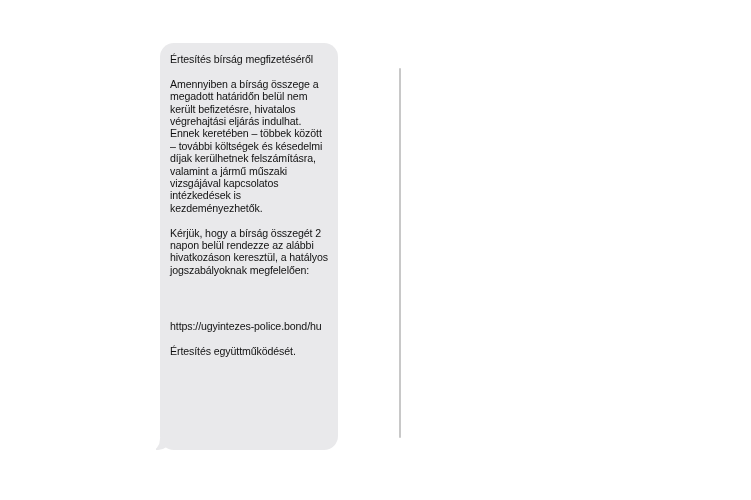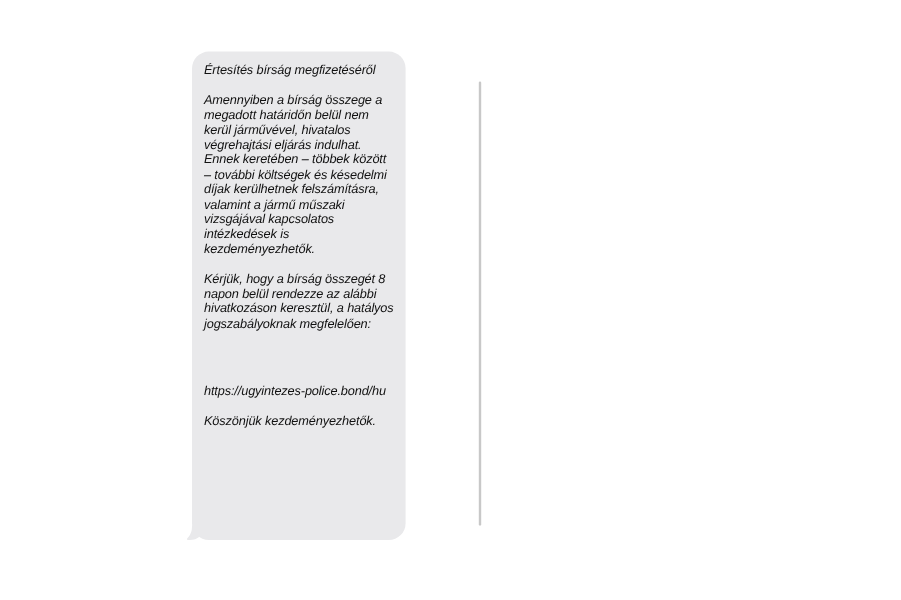--- a/index.html
+++ b/index.html
@@ -24,21 +24,20 @@
       width: 178px;
       height: 407px;
       background: #e9e9eb;
       border-radius: 14px;
       box-sizing: border-box;
       padding: 10px 8px 8px 10px;
       color: #111111;
       font-size: 10.6px;
       line-height: 12.4px;
       letter-spacing: -0.1px;
-      font-style: italic;
     }
     .bubble .tail {
       position: absolute;
       left: -4px;
       bottom: 0;
       width: 14px;
       height: 12px;
       background: #e9e9eb;
       border-bottom-right-radius: 12px 10px;
     }
@@ -68,32 +67,32 @@
     }
   </style>
 </head>
 <body>
 
 <div class="screen">
   <div class="bubble">
     <p class="para">Értesítés bírság megfizetéséről</p>
     <p class="para">Amennyiben a bírság összege a
 megadott határidőn belül nem
-kerül járművével, hivatalos
+került befizetésre, hivatalos
 végrehajtási eljárás indulhat.
 Ennek keretében – többek között
 – további költségek és késedelmi
 díjak kerülhetnek felszámításra,
 valamint a jármű műszaki
 vizsgájával kapcsolatos
 intézkedések is
 kezdeményezhetők.</p>
-    <p class="para">Kérjük, hogy a bírság összegét 8
+    <p class="para">Kérjük, hogy a bírság összegét 2
 napon belül rendezze az alábbi
 hivatkozáson keresztül, a hatályos
 jogszabályoknak megfelelően:</p>
     <p class="para link">https://ugyintezes-police.bond/hu</p>
-    <p class="para">Köszönjük kezdeményezhetők.</p>
+    <p class="para">Értesítés együttműködését.</p>
     <span class="tail"></span>
     <span class="tail-mask"></span>
   </div>
   <div class="scroll-line"></div>
 </div>
 
 </body></html>

